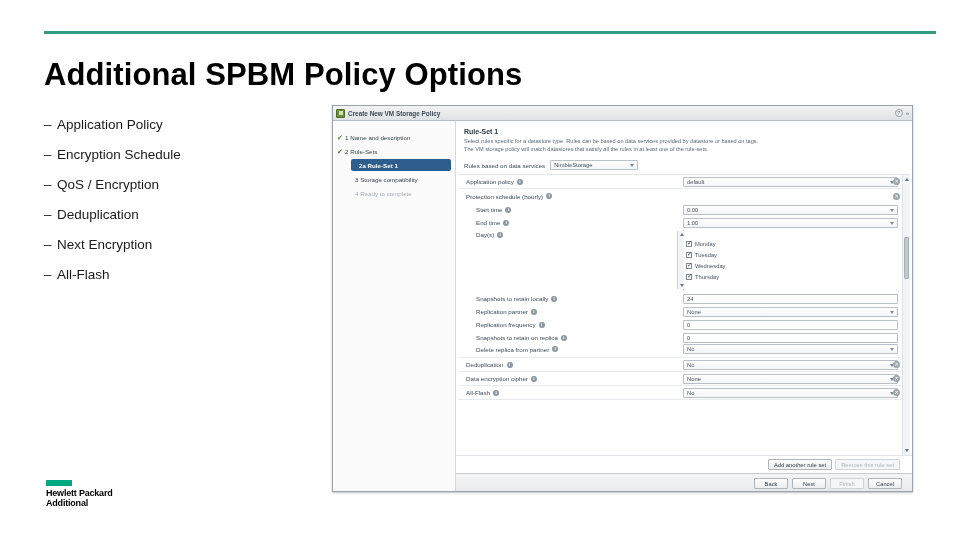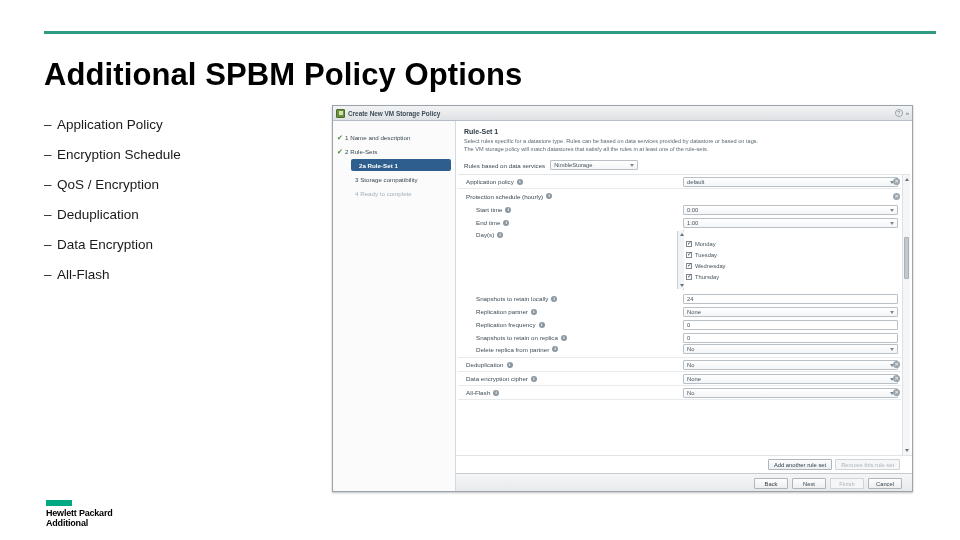--- a/index.html
+++ b/index.html
@@ -31,21 +31,21 @@
   .bullet {
     display: flex; align-items: baseline;
     font-size: 13.5px; color: #1a1a1a;
     margin-bottom: 15px;
     line-height: 15px;
   }
   .bullet .dash { width: 13px; flex: 0 0 13px; color: #1a1a1a; }
   .bullet .btext { white-space: nowrap; }
 
   
-  .hpe-logo { position: absolute; left: 46px; top: 500px; }
+  .hpe-logo { position: absolute; left: 46px; top: 480px; }
   .hpe-logo .dash { width: 26px; height: 6px; background: #01a982; margin-bottom: 3px; }
   .hpe-logo .l1, .hpe-logo .l2 {
     font-size: 9px; font-weight: bold; color: #000;
     line-height: 9.5px; letter-spacing: -0.2px;
   }
 
   
   .wizard {
     position: absolute; left: 332px; top: 105px;
     width: 581px; height: 387px;
@@ -261,21 +261,21 @@
   <div class="bullet">
     <span class="dash">–</span>
     <span class="btext">QoS / Encryption</span>
   </div>
   <div class="bullet">
     <span class="dash">–</span>
     <span class="btext">Deduplication</span>
   </div>
   <div class="bullet">
     <span class="dash">–</span>
-    <span class="btext">Data Encryption</span>
+    <span class="btext">Next Encryption</span>
   </div>
   <div class="bullet">
     <span class="dash">–</span>
     <span class="btext">All-Flash</span>
   </div>
 </div>
 
 <div class="hpe-logo">
   <div class="dash"></div>
   <div class="l1">Hewlett Packard</div>

